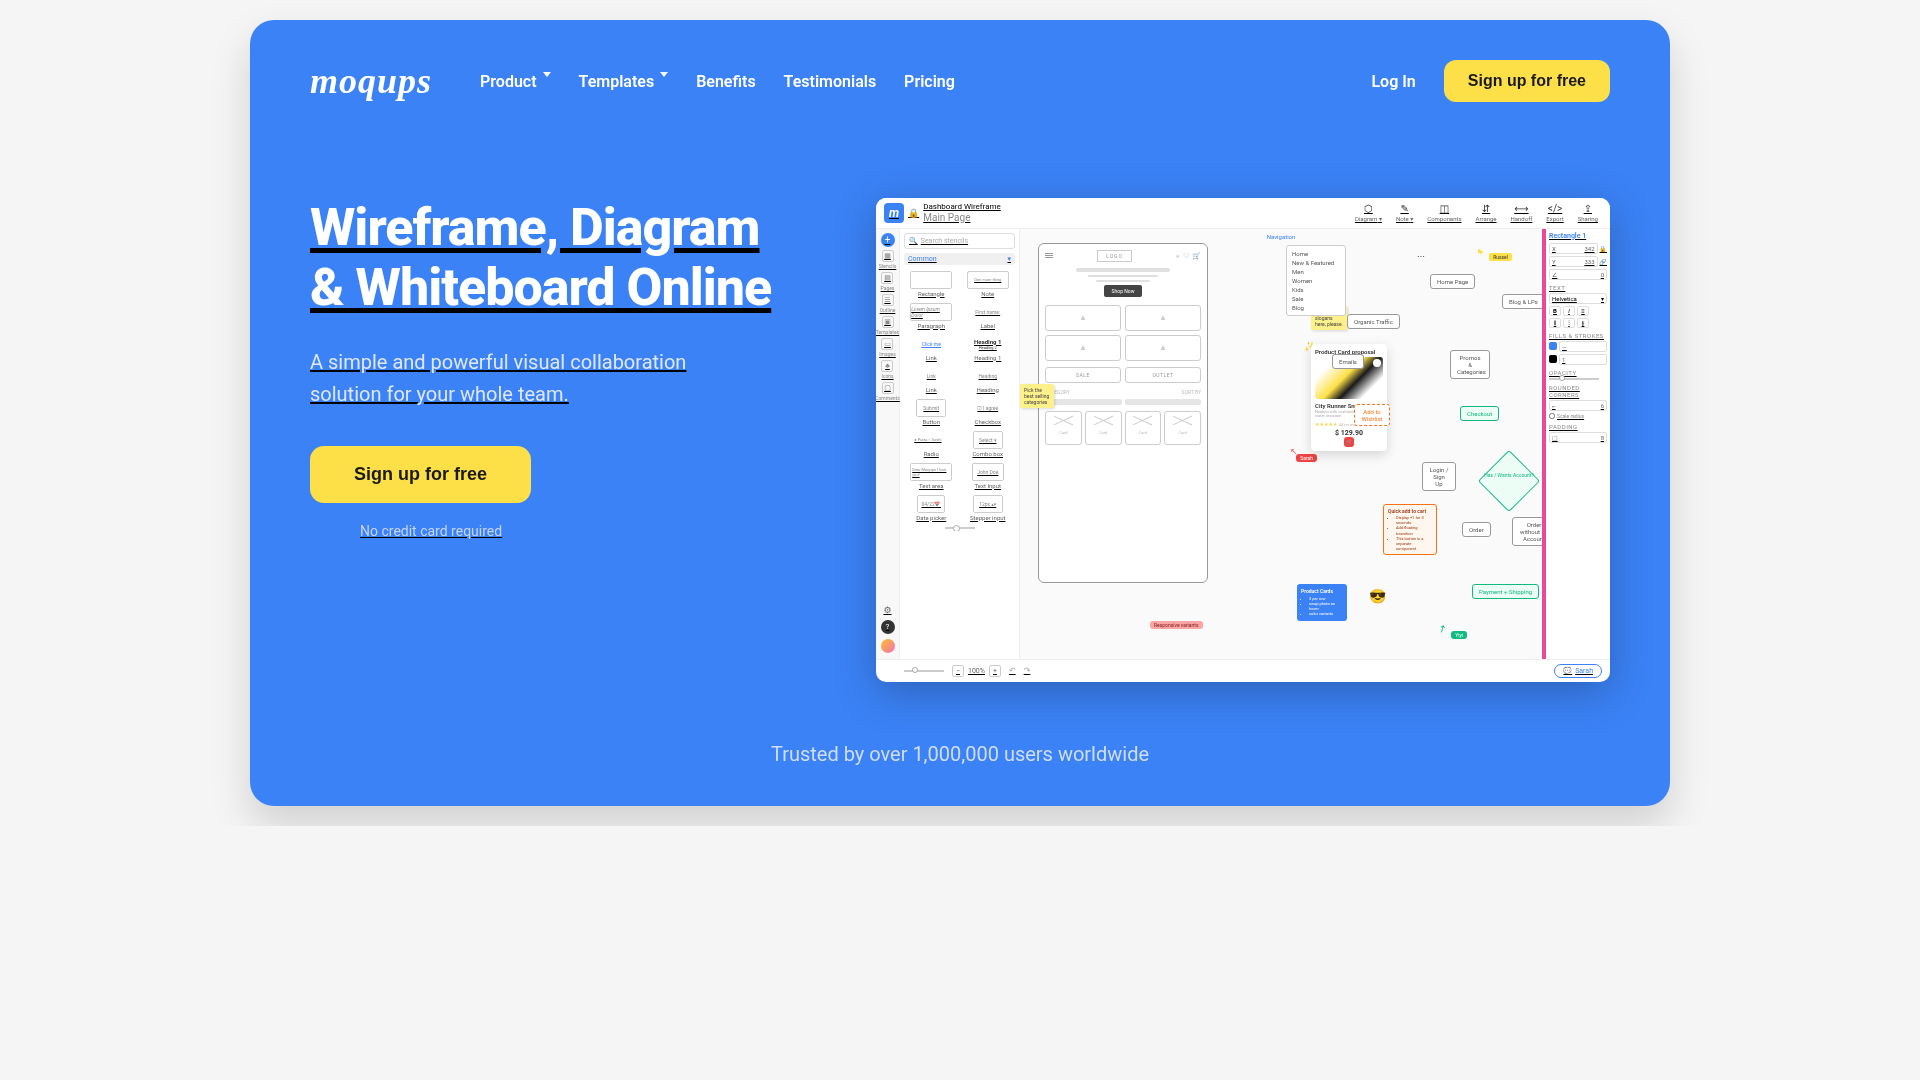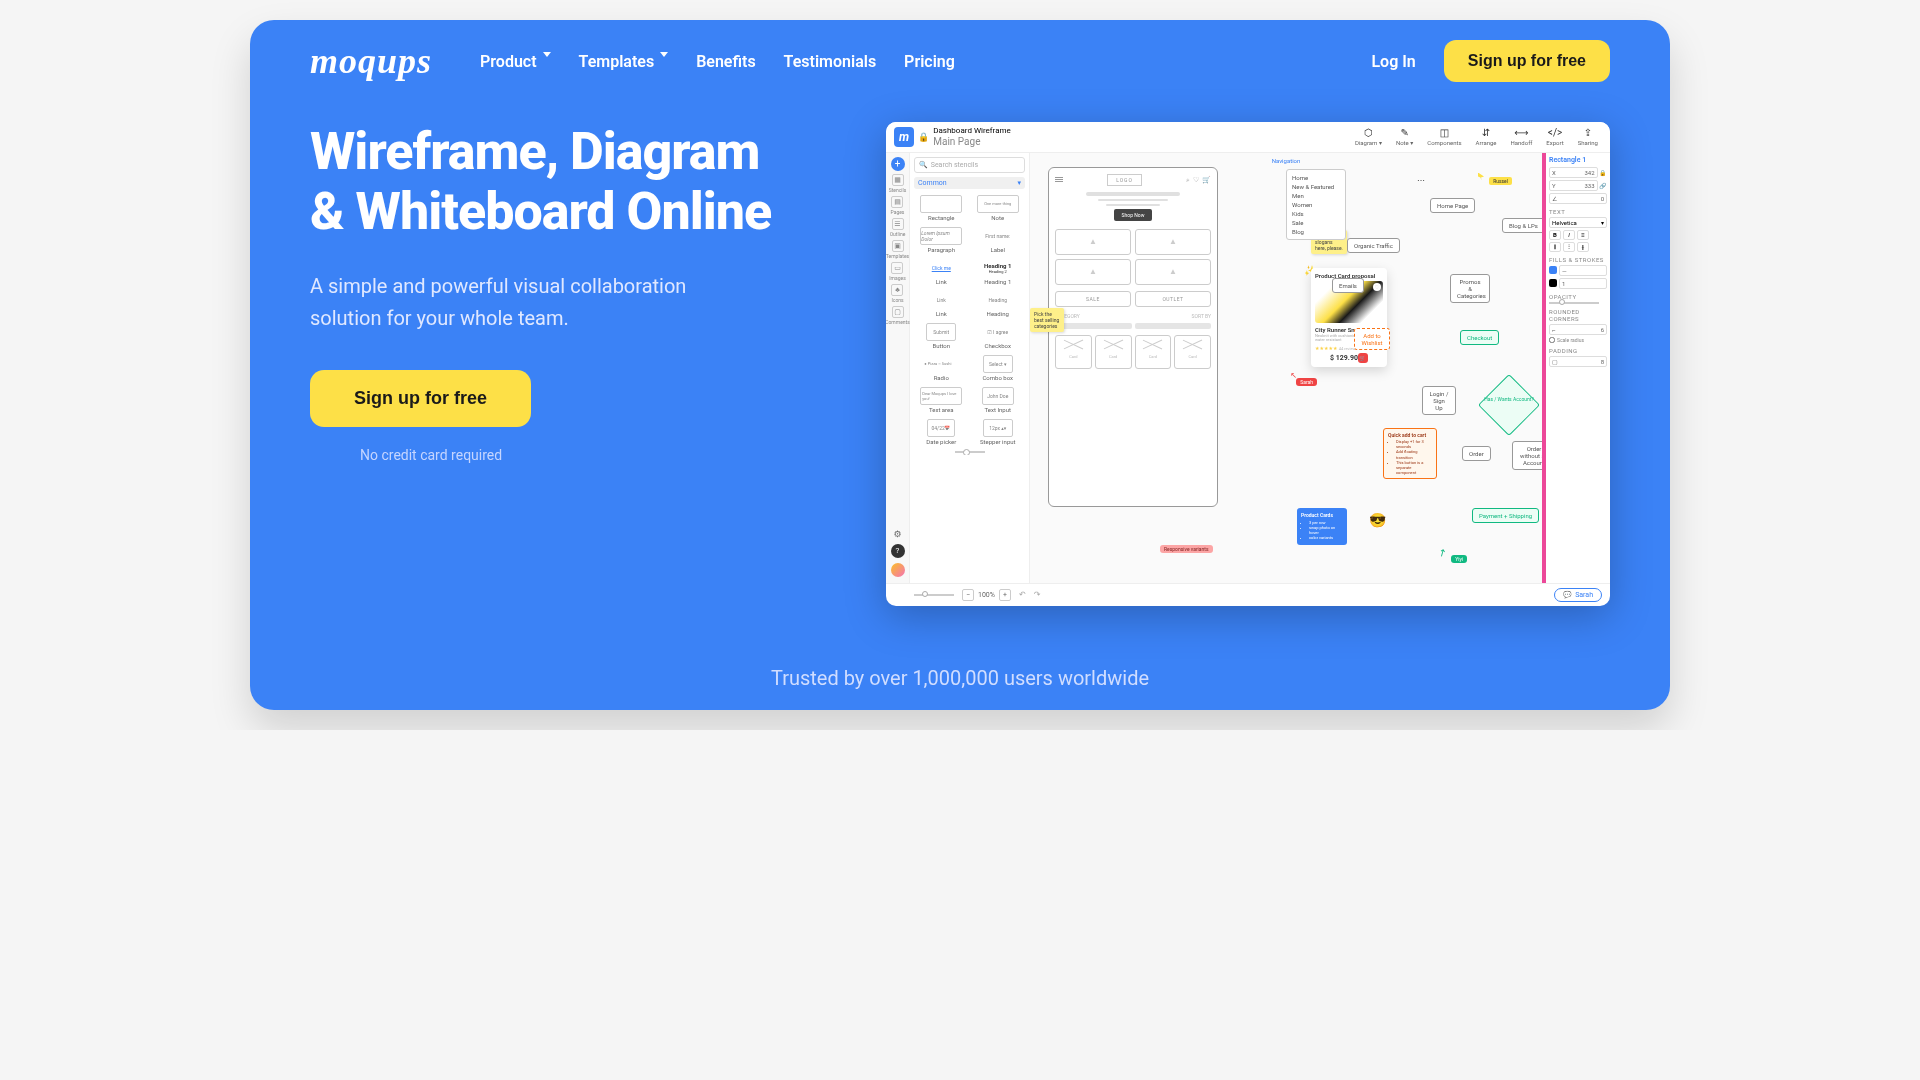--- a/index.html
+++ b/index.html
@@ -1,26 +1,26 @@
 <!DOCTYPE html>
 <html><head>
 <meta charset="utf-8">
 <style>
 * { margin:0; padding:0; box-sizing:border-box; }
 body { font-family:-apple-system,BlinkMacSystemFont,"Segoe UI",Roboto,sans-serif; background:#f5f5f5; padding:20px; }
-.page { max-width:1420px; margin:0 auto; background:#3B82F6; border-radius:24px; padding:20px 60px; box-shadow:0 20px 40px rgba(0,0,0,0.15); overflow:hidden; }
+.page { max-width:1420px; margin:0 auto; background:#3B82F6; border-radius:24px; padding:40px 60px; box-shadow:0 20px 40px rgba(0,0,0,0.15); overflow:hidden; }
 .nav { display:flex; align-items:center; gap:28px; }
 .logo { font-family:'Brush Script MT',cursive; font-size:36px; color:#fff; font-weight:bold; font-style:italic; letter-spacing:1px; }
 .nav-items { display:flex; gap:28px; align-items:center; margin-left:20px; }
 .nav-item { color:#fff; font-size:16px; font-weight:600; cursor:pointer; display:flex; align-items:flex-start; gap:6px; }
 .chev { width:0; height:0; border-left:4px solid transparent; border-right:4px solid transparent; border-top:5px solid #fff; }
 .spacer { flex:1; }
 .login { color:#fff; font-size:16px; font-weight:600; cursor:pointer; }
 .btn-yellow { background:#FDE047; color:#1a1a1a; padding:12px 24px; border-radius:12px; font-size:16px; font-weight:700; cursor:pointer; border:none; }
-.hero { display:flex; gap:30px; margin-top:40px; align-items:flex-start; }
+.hero { display:flex; gap:20px; margin-top:96px; align-items:flex-start;text-decoration:underline; }
 .hero-left { flex:0 0 42%; }
 .hero-title { font-size:52px; font-weight:800; color:#fff; line-height:1.15; margin-bottom:28px; letter-spacing:-1px; }
 .hero-sub { font-size:20px; color:#e0e8ff; line-height:1.6; margin-bottom:36px; max-width:440px; }
 .hero-cta { background:#FDE047; color:#1a1a1a; padding:18px 44px; border-radius:14px; font-size:18px; font-weight:700; cursor:pointer; border:none; display:inline-block; }
 .credit-note { color:#c5d5ff; font-size:14px; margin-top:20px; margin-left:50px; }
 .hero-right { flex:1; }
 .app-window { background:#fff; border-radius:10px; box-shadow:0 10px 40px rgba(0,0,0,0.25); overflow:hidden; width:100%; }
 .titlebar { background:#3574e8; height:22px; display:flex; align-items:center; padding:0 8px; position:relative; }
 .tb-dots { display:flex; gap:5px; }
 .tb-dot { width:8px; height:8px; border-radius:50%; }
@@ -77,21 +77,21 @@
 .frame-card-lbl { font-size:4px; text-align:center; color:#bbb; }
 .sticky { position:absolute; background:#FEF08A; padding:3px 4px; font-size:5px; border-radius:2px; box-shadow:1px 1px 3px rgba(0,0,0,0.15); color:#444; line-height:1.2; }
 .menu-box { position:absolute; top:16px; right:196px; width:60px; border:1px solid #ccc; border-radius:3px; background:#fff; padding:3px 5px; font-size:6px; line-height:1.5; color:#555; }
 .product-card { position:absolute; top:115px; right:155px; width:76px; background:#fff; border-radius:4px; box-shadow:0 4px 12px rgba(0,0,0,0.15); padding:4px; font-size:5px; }
 .pc-title-bar { font-size:6px; font-weight:600; margin-bottom:2px; color:#333; }
 .pc-img { height:42px; background:linear-gradient(135deg,#fff 20%,#FDE047 45%,#1a1a1a 60%,#fff 80%); border-radius:3px; margin-bottom:3px; position:relative; }
 .pc-heart { position:absolute; top:2px; right:2px; width:8px; height:8px; background:#fff; border-radius:50%; display:flex; align-items:center; justify-content:center; font-size:5px; color:#ccc; }
 .pc-name { font-weight:600; font-size:6px; color:#333; margin-bottom:1px; }
 .pc-desc { font-size:4px; color:#aaa; margin-bottom:2px; line-height:1.2; }
 .pc-stars { color:#FCD34D; font-size:5px; margin-bottom:2px; }
-.pc-price-row { display:flex; justify-content:center; align-items:center; }
+.pc-price-row { display:flex; justify-content:flex-end; align-items:center;flex-direction:column; }
 .pc-price { font-weight:700; font-size:7px; color:#333; }
 .pc-cart { width:10px; height:10px; background:#EF4444; border-radius:3px; display:flex; align-items:center; justify-content:center; color:#fff; font-size:5px; }
 .flow { position:absolute; top:15px; right:-10px; width:220px; height:380px; }
 .flow-node { position:absolute; border:1px solid #999; border-radius:3px; background:#fff; padding:3px 6px; font-size:6px; color:#555; text-align:center; }
 .flow-diamond { position:absolute; width:44px; height:44px; border:1px solid #10B981; transform:rotate(45deg); background:#ECFDF5; border-radius:3px; }
 .flow-diamond-text { position:absolute; font-size:5px; color:#10B981; text-align:center; width:50px; line-height:1.2; }
 .cursor { position:absolute; width:6px; height:8px; background:#FDE047; clip-path:polygon(0 0,100% 50%,50% 60%,60% 100%,40% 60%,0 50%); }
 .cursor-lbl { position:absolute; background:#FDE047; font-size:5px; padding:1px 4px; border-radius:2px; color:#333; }
 .emoji-sun { position:absolute; font-size:14px; }
 .callout { position:absolute; background:#3B82F6; color:#fff; font-size:5px; padding:4px; border-radius:3px; line-height:1.3; }

